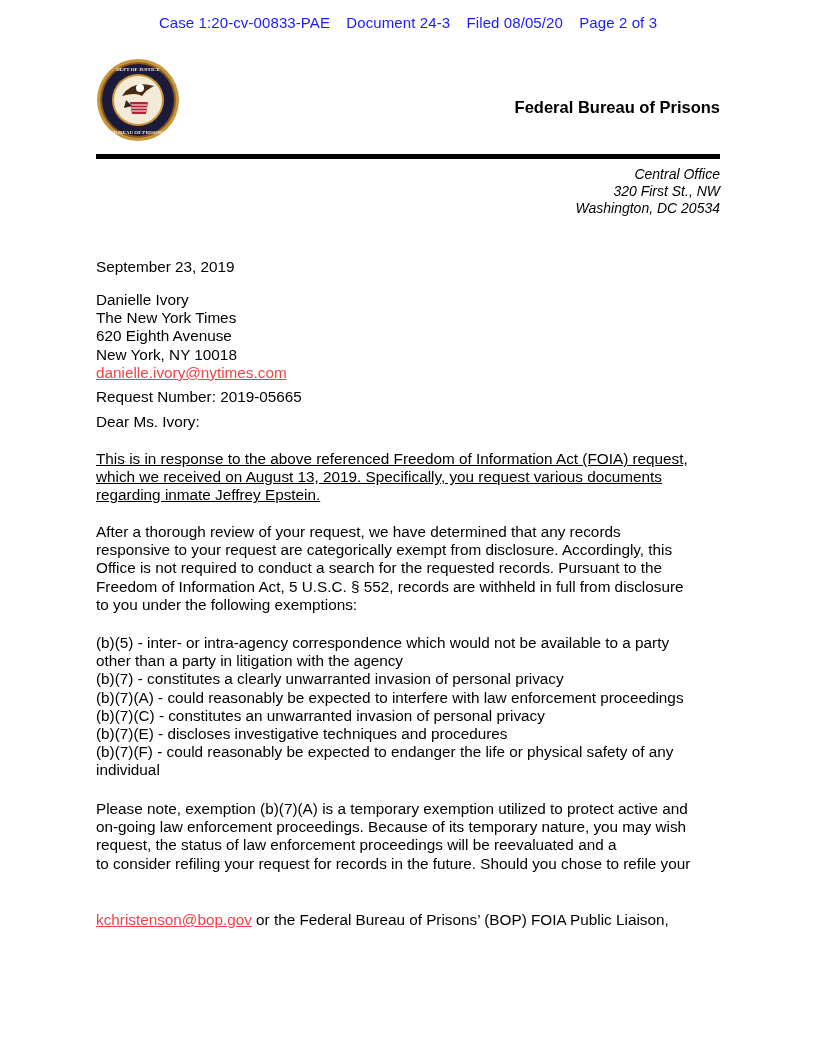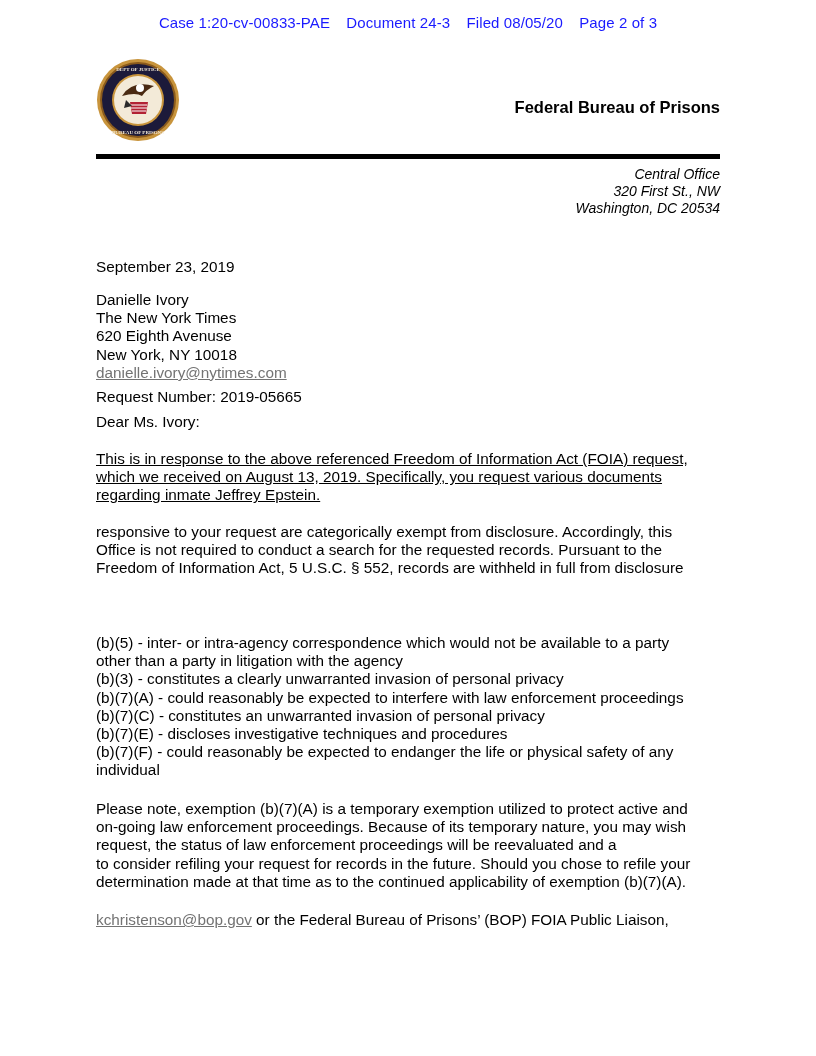--- a/index.html
+++ b/index.html
@@ -21,21 +21,21 @@
       position: absolute; left: 96px; top: 154px; width: 624px; height: 5px; background: #000;
     }
     .office {
       position: absolute; right: 96px; top: 166px; text-align: right;
       font-style: italic; font-size: 14px; line-height: 17px;
     }
     .body-text {
       position: absolute; left: 96px; width: 628px; font-size: 15.3px; line-height: 18.2px;
     }
     .line { white-space: nowrap; display: block; }
-    a.link { color: #737373; text-decoration: underline; text-align: right; }
+    a.link { color: #ef4444; text-decoration: underline; text-align: right; }
   </style>
 </head>
 <body>
 
 <div class="stamp">
   <span>Case 1:20-cv-00833-PAE</span>
   <span>Document 24-3</span>
   <span>Filed 08/05/20</span>
   <span>Page 2 of 3</span>
 </div>
@@ -83,39 +83,40 @@
 
 <div class="body-text" style="top:413px;">Dear Ms. Ivory:</div>
 
 <div class="body-text" style="top:450px;text-decoration:underline;">
   <span class="line">This is in response to the above referenced Freedom of Information Act (FOIA) request,</span>
   <span class="line">which we received on August 13, 2019.  Specifically, you request various documents</span>
   <span class="line">regarding inmate Jeffrey Epstein.</span>
 </div>
 
 <div class="body-text" style="top:523px;">
+  <span class="line">After a thorough review of your request, we have determined that any records</span>
   <span class="line">responsive to your request are categorically exempt from disclosure.  Accordingly, this</span>
   <span class="line">Office is not required to conduct a search for the requested records.  Pursuant to the</span>
   <span class="line">Freedom of Information Act, 5 U.S.C. § 552, records are withheld in full from disclosure</span>
+  <span class="line">to you under the following exemptions:</span>
 </div>
 
 <div class="body-text" style="top:634px;">
   <span class="line">(b)(5) - inter- or intra-agency correspondence which would not be available to a party</span>
   <span class="line">other than a party in litigation with the agency</span>
-  <span class="line">(b)(3) - constitutes a clearly unwarranted invasion of personal privacy</span>
+  <span class="line">(b)(7) - constitutes a clearly unwarranted invasion of personal privacy</span>
   <span class="line">(b)(7)(A) - could reasonably be expected to interfere with law enforcement proceedings</span>
   <span class="line">(b)(7)(C) - constitutes an unwarranted invasion of personal privacy</span>
   <span class="line">(b)(7)(E) - discloses investigative techniques and procedures</span>
   <span class="line">(b)(7)(F) - could reasonably be expected to endanger the life or physical safety of any</span>
   <span class="line">individual</span>
 </div>
 
 <div class="body-text" style="top:800px;">
   <span class="line">Please note, exemption (b)(7)(A) is a temporary exemption utilized to protect active and</span>
   <span class="line">on-going law enforcement proceedings.  Because of its temporary nature, you may wish</span>
   <span class="line">request, the status of law enforcement proceedings will be reevaluated and a</span>
   <span class="line">to consider refiling your request for records in the future. Should you chose to refile your</span>
-  <span class="line">determination made at that time as to the continued applicability of exemption (b)(7)(A).</span>
 </div>
 
 <div class="body-text" style="top:911px;">
   <span class="line"><a class="link" href="kchristenson@bop.gov">kchristenson@bop.gov</a><span> or the Federal Bureau of Prisons’ (BOP) FOIA Public Liaison,</span></span>
 </div>
 
 </body></html>

